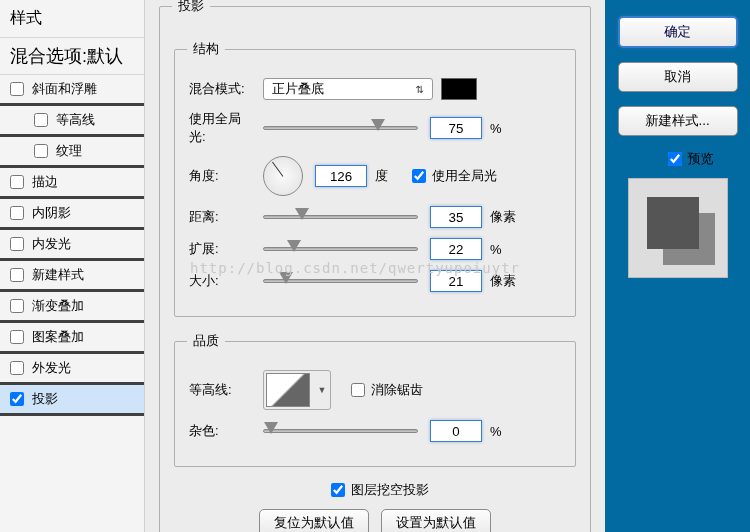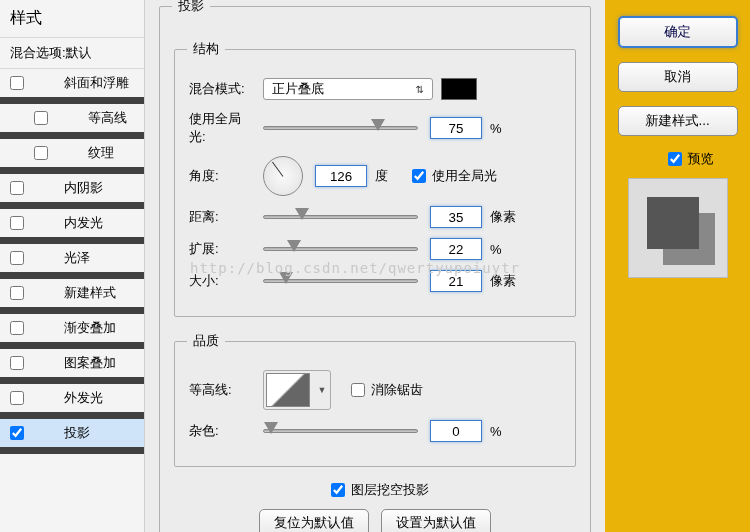--- a/index.html
+++ b/index.html
@@ -19,28 +19,27 @@
       border-right: 1px solid #d0d0d0;
     }
     .sidebar-header {
       padding: 8px 10px;
       border-bottom: 1px solid #d8d8d8;
       font-size: 16px;
     }
     .sidebar-sub {
       padding: 6px 10px;
       border-bottom: 1px solid #d8d8d8;
-      font-size: 13px;
+      font-size: 18px;
     }
     .style-item {
       display: flex; align-items: center;
       padding: 5px 10px;
-      border-bottom: 7px solid #404040;
+      border-bottom: 3px solid #404040;
       cursor: default;
-      gap: 32px;
     }
     .style-item.indent { padding-left: 34px; }
     .style-item.selected { background: #cfe4f8; }
     .style-item input[type="checkbox"] { margin-right: 8px; }
     .main {
       flex: 1;
       padding: 6px 14px;
       background: #ececec;
     }
     fieldset {
@@ -140,21 +139,21 @@
       border: 1px solid #8b8b8b;
       border-radius: 5px;
       padding: 4px 14px;
       margin: 0 6px;
       cursor: default;
     }
     .bottom-btns { display: flex; justify-content: center; margin-top: 8px; }
     .right {
       width: 145px;
       padding: 16px 10px;
-      background: #eab308;
+      background: #0369a1;
     }
     .right .btn {
       display: block;
       width: 120px;
       margin: 0 auto 14px auto;
       text-align: center;
       padding: 5px 0;
     }
     .btn-primary {
       border: 2px solid #3a7dcf;
@@ -207,29 +206,29 @@
         <div class="style-item indent">
           <input type="checkbox" class="cb" style="">
           <span>等高线</span>
         </div>
         <div class="style-item indent">
           <input type="checkbox" class="cb" style="">
           <span>纹理</span>
         </div>
         <div class="style-item">
           <input type="checkbox" class="cb" style="">
+          <span>描边</span>
+        </div>
+        <div class="style-item">
+          <input type="checkbox" class="cb" style="">
           <span>内阴影</span>
         </div>
         <div class="style-item">
           <input type="checkbox" class="cb" style="">
           <span>内发光</span>
-        </div>
-        <div class="style-item">
-          <input type="checkbox" class="cb" style="">
-          <span>光泽</span>
         </div>
         <div class="style-item">
           <input type="checkbox" class="cb" style="">
           <span>新建样式</span>
         </div>
         <div class="style-item">
           <input type="checkbox" class="cb" style="">
           <span>渐变叠加</span>
         </div>
         <div class="style-item">

